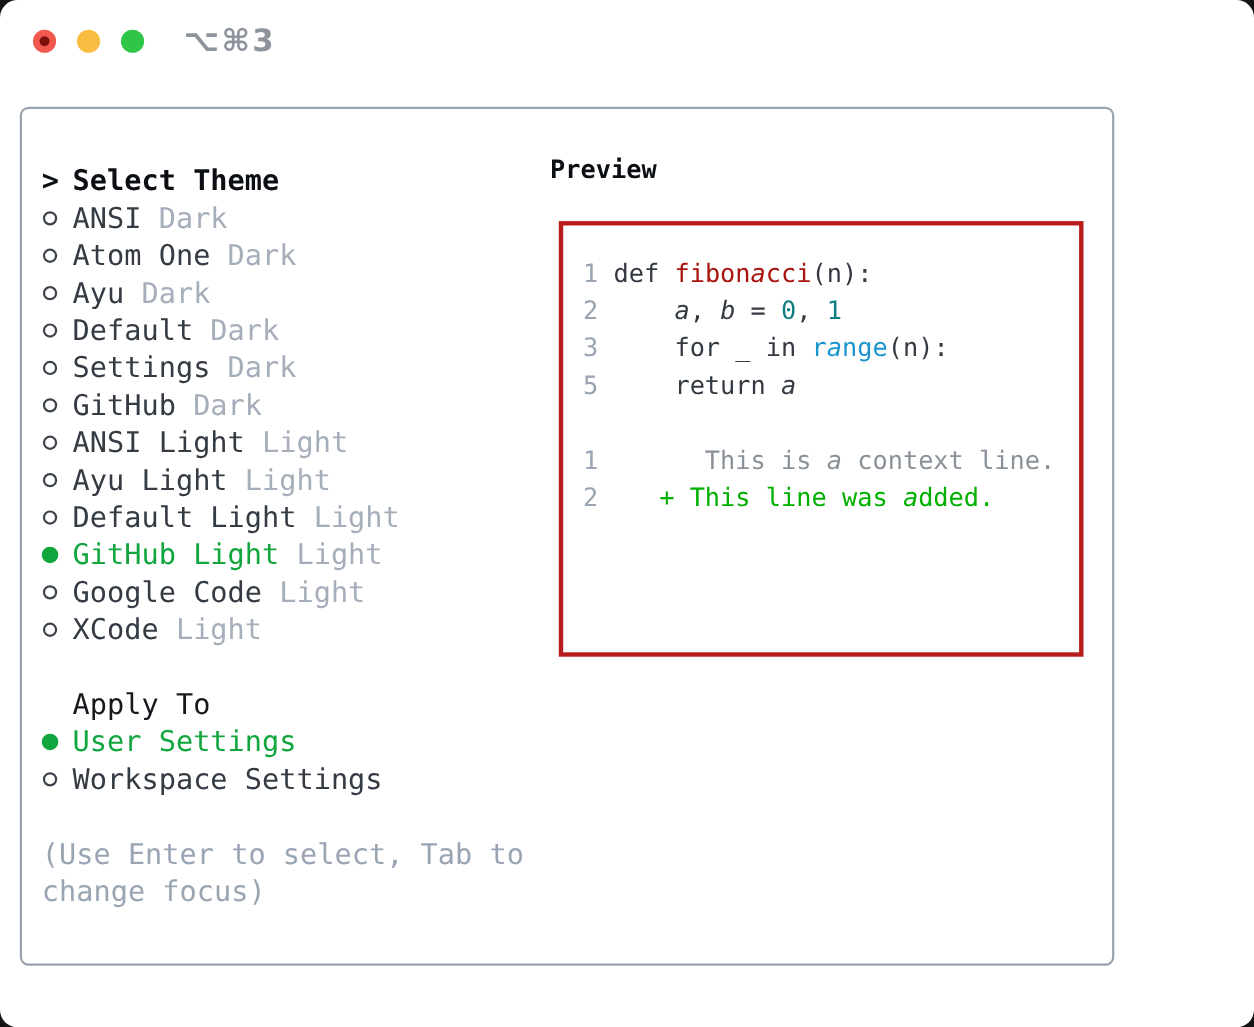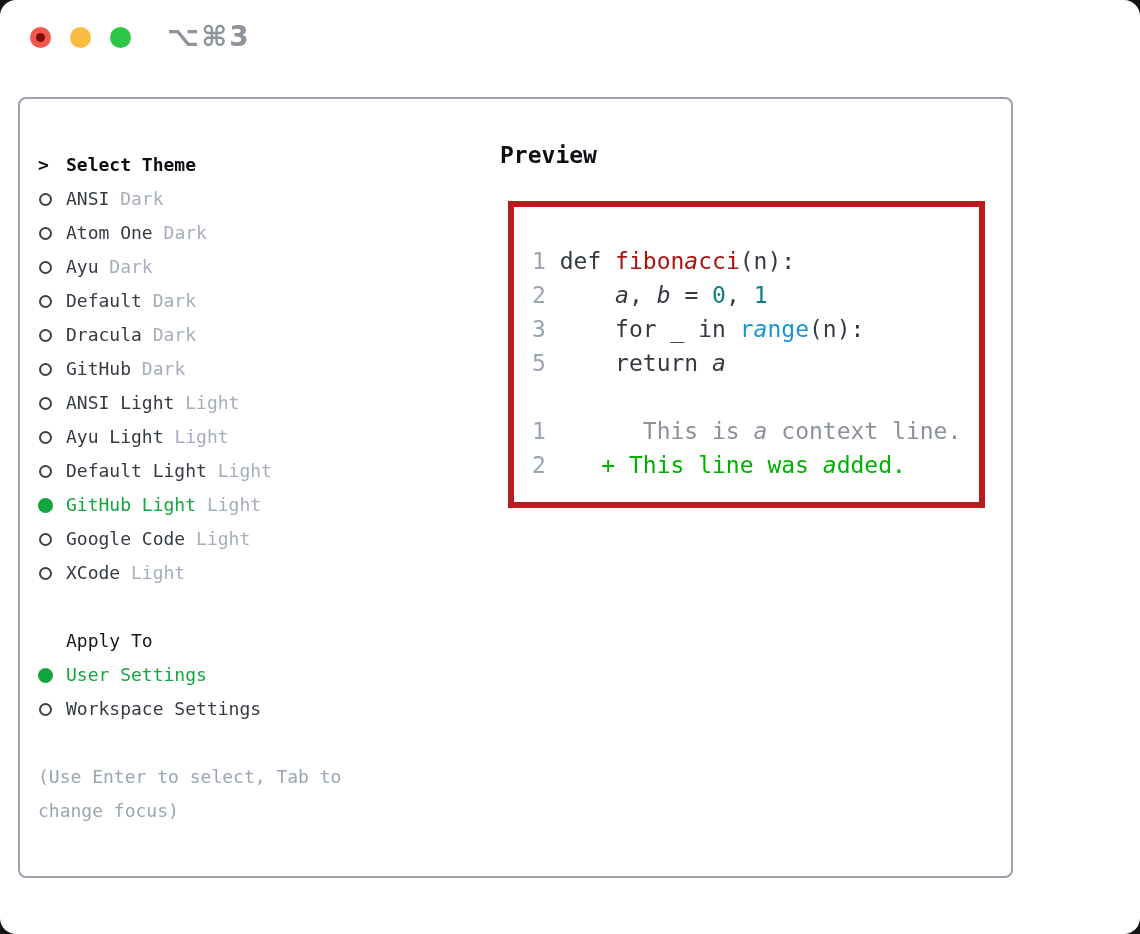--- a/index.html
+++ b/index.html
@@ -24,41 +24,41 @@
   }
 
   
   .panel{
     position:absolute;left:18px;top:97px;width:995px;height:781px;
     box-sizing:border-box;border:2px solid #99a2ad;border-radius:8px;background:#fff;
   }
 
   
   .left-col{position:absolute;left:18px;top:49px;}
-  .row{height:34px;line-height:34px;font-size:18px;white-space:pre;}
+  .row{height:34px;line-height:34px;font-size:26px;white-space:pre;}
   .mk{display:inline-block;width:28px;vertical-align:top;}
   .mk-text{color:#0b0e12;font-weight:bold;}
   .ring{display:inline-block;width:13px;height:13px;box-sizing:border-box;
         border:2.5px solid #3c424a;border-radius:50%;margin:0 0 2px 1px;vertical-align:middle;}
   .seldot{display:inline-block;width:15px;height:15px;border-radius:50%;
         background:#12a63f;margin:0 0 2px 0;vertical-align:middle;}
   .hdr{color:#0b0e12;font-weight:bold;}
   .tname{color:#353b43;}
   .tname-sel{color:#12a63f;}
   .tvariant{color:#a6aebb;}
   .apply-hdr{color:#15181c;}
   .help{color:#9aa5b3;}
 
   
   .preview-label{position:absolute;left:480px;top:39px;height:34px;line-height:34px;
         font-size:23px;font-weight:bold;color:#0b0e12;}
   .preview-box{
-    position:absolute;left:488px;top:102px;width:477px;height:307px;
-    box-sizing:border-box;border:6px solid #b91c1c;background:#fff;
-    padding:37px 0 0 18px;overflow:hidden;
+    position:absolute;left:488px;top:102px;width:477px;height:396px;
+    box-sizing:border-box;border:4px solid #b91c1c;background:#fff;
+    padding:27px 0 0 18px;overflow:hidden;
   }
   .pline{height:34px;line-height:34px;font-size:23px;white-space:pre;}
   .ln{color:#9aa4b2;}
   .c-code{color:#343a42;}
   .c-func{color:#a8130c;}
   .c-lit{color:#0f7e80;}
   .c-bi{color:#1b95cc;}
   .c-ctx{color:#8a9199;}
   .c-del{color:#c0392b;}
   .c-add{color:#00b000;}
@@ -78,21 +78,21 @@
     <span class="shortcut">⌥⌘3</span>
   </div>
 
   <div class="panel">
     <div class="left-col" id="left-col">
         <div class="row"><span class="mk mk-text">&gt;</span><span class="hdr">Select Theme</span></div>
         <div class="row"><span class="mk"><span class="ring"></span></span><span class="tname">ANSI</span><span class="tvariant"> Dark</span></div>
         <div class="row"><span class="mk"><span class="ring"></span></span><span class="tname">Atom One</span><span class="tvariant"> Dark</span></div>
         <div class="row"><span class="mk"><span class="ring"></span></span><span class="tname">Ayu</span><span class="tvariant"> Dark</span></div>
         <div class="row"><span class="mk"><span class="ring"></span></span><span class="tname">Default</span><span class="tvariant"> Dark</span></div>
-        <div class="row"><span class="mk"><span class="ring"></span></span><span class="tname">Dracula</span><span class="tvariant"> Dark</span></div>
+        <div class="row"><span class="mk"><span class="ring"></span></span><span class="tname">Settings</span><span class="tvariant"> Dark</span></div>
         <div class="row"><span class="mk"><span class="ring"></span></span><span class="tname">GitHub</span><span class="tvariant"> Dark</span></div>
         <div class="row"><span class="mk"><span class="ring"></span></span><span class="tname">ANSI Light</span><span class="tvariant"> Light</span></div>
         <div class="row"><span class="mk"><span class="ring"></span></span><span class="tname">Ayu Light</span><span class="tvariant"> Light</span></div>
         <div class="row"><span class="mk"><span class="ring"></span></span><span class="tname">Default Light</span><span class="tvariant"> Light</span></div>
         <div class="row"><span class="mk"><span class="seldot"></span></span><span class="tname-sel">GitHub Light</span><span class="tvariant"> Light</span></div>
         <div class="row"><span class="mk"><span class="ring"></span></span><span class="tname">Google Code</span><span class="tvariant"> Light</span></div>
         <div class="row"><span class="mk"><span class="ring"></span></span><span class="tname">XCode</span><span class="tvariant"> Light</span></div>
         <div class="row"></div>
         <div class="row"><span class="mk"></span><span class="apply-hdr">Apply To</span></div>
         <div class="row"><span class="mk"><span class="seldot"></span></span><span class="tname-sel">User Settings</span></div>

